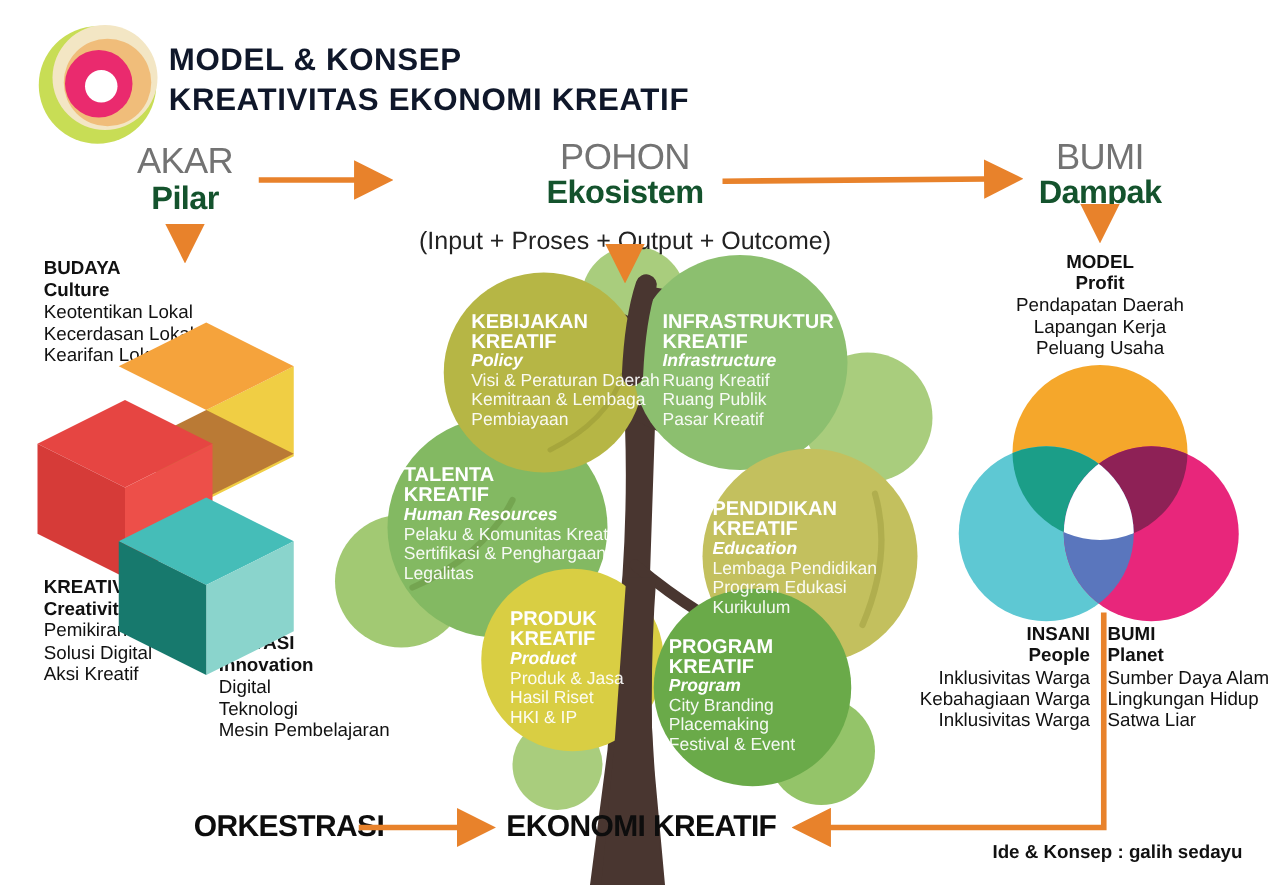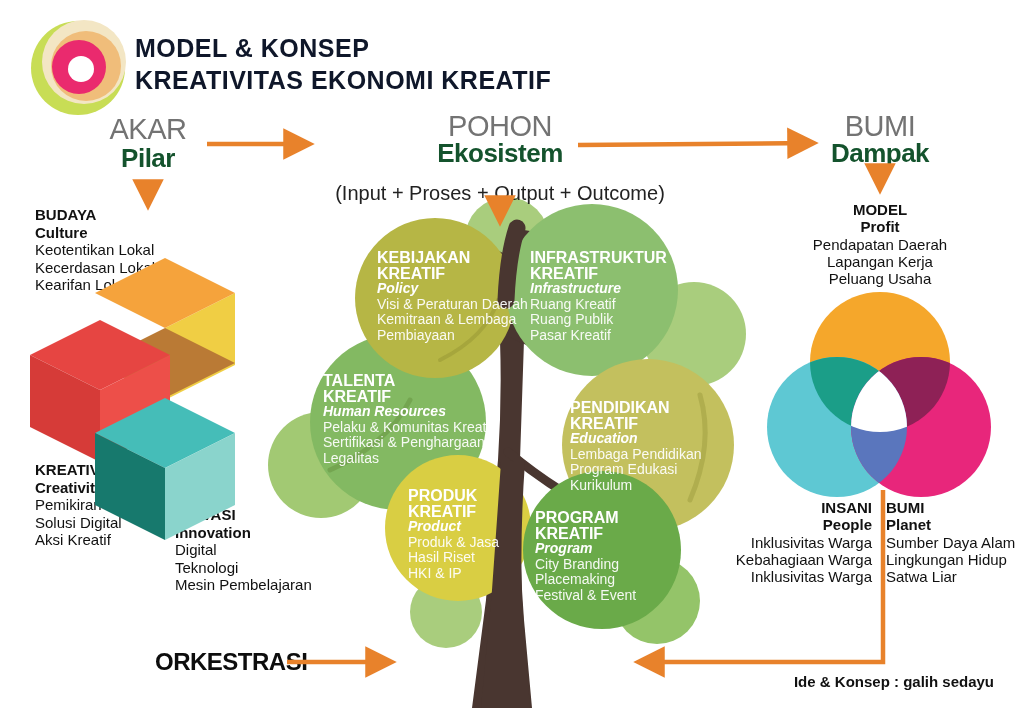--- a/index.html
+++ b/index.html
@@ -221,20 +221,21 @@
 
   <div class="abs blk" style="left:886px;top:499px;width:140px;line-height:17.3px;">
     <div class="t">BUMI</div>
     <div class="s">Planet</div>
     <div>Sumber Daya Alam</div>
     <div>Lingkungan Hidup</div>
     <div>Satwa Liar</div>
   </div>
 
   <div class="abs bottom-label" style="left:155px;top:650px;">ORKESTRASI</div>
+  <div class="abs bottom-label" style="left:405px;top:650px;z-index:9;">EKONOMI KREATIF</div>
   <div class="abs rgt credit" style="left:770px;top:673px;width:224px;">Ide &amp; Konsep : galih sedayu</div>
 
   <svg class="abs" style="left:0;top:0;pointer-events:none;z-index:10;" width="1024" height="708" viewBox="0 0 1024 708">
     <defs>
       <marker id="ah" markerWidth="7" markerHeight="7" refX="5.5" refY="3.5" orient="auto">
         <path d="M0,0 L7,3.5 L0,7 Z" fill="#e8822b"></path>
       </marker>
     </defs>
     <g stroke="#e8822b" stroke-width="4.5" fill="none">
       <line x1="207" y1="144" x2="308" y2="144" marker-end="url(#ah)"></line>

